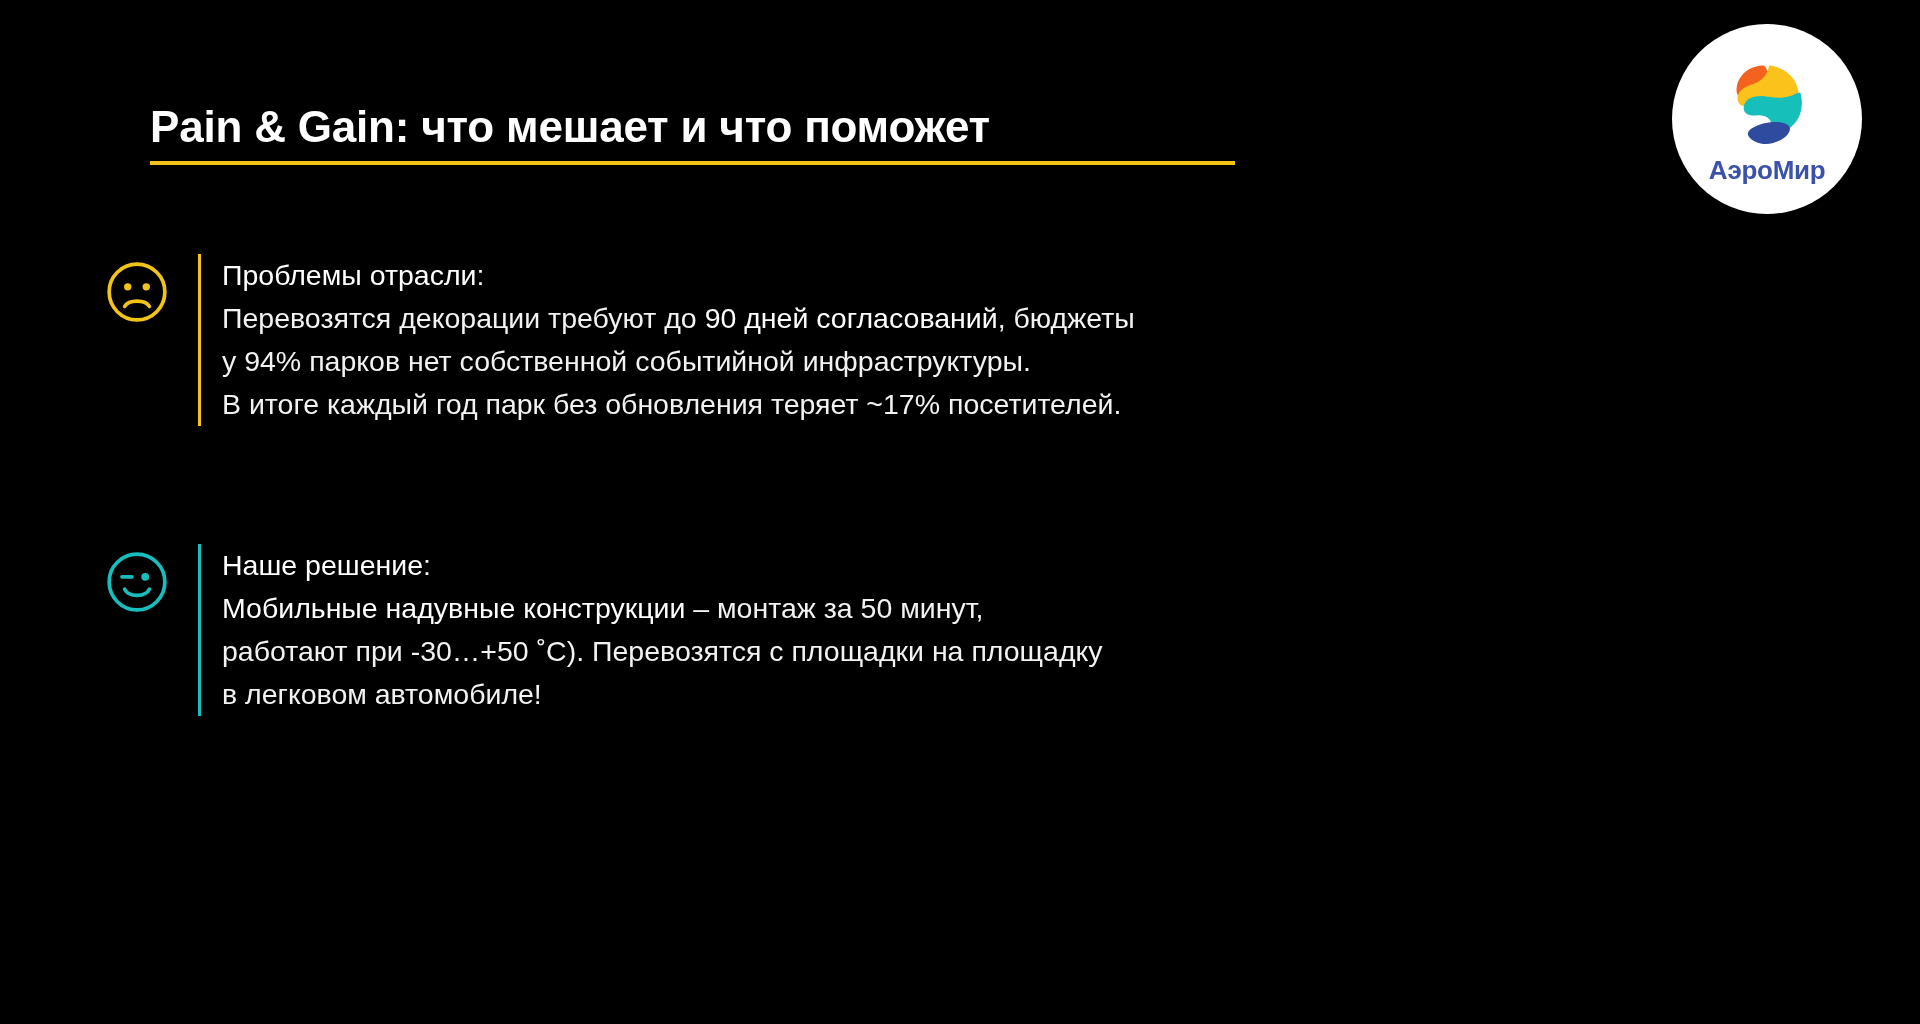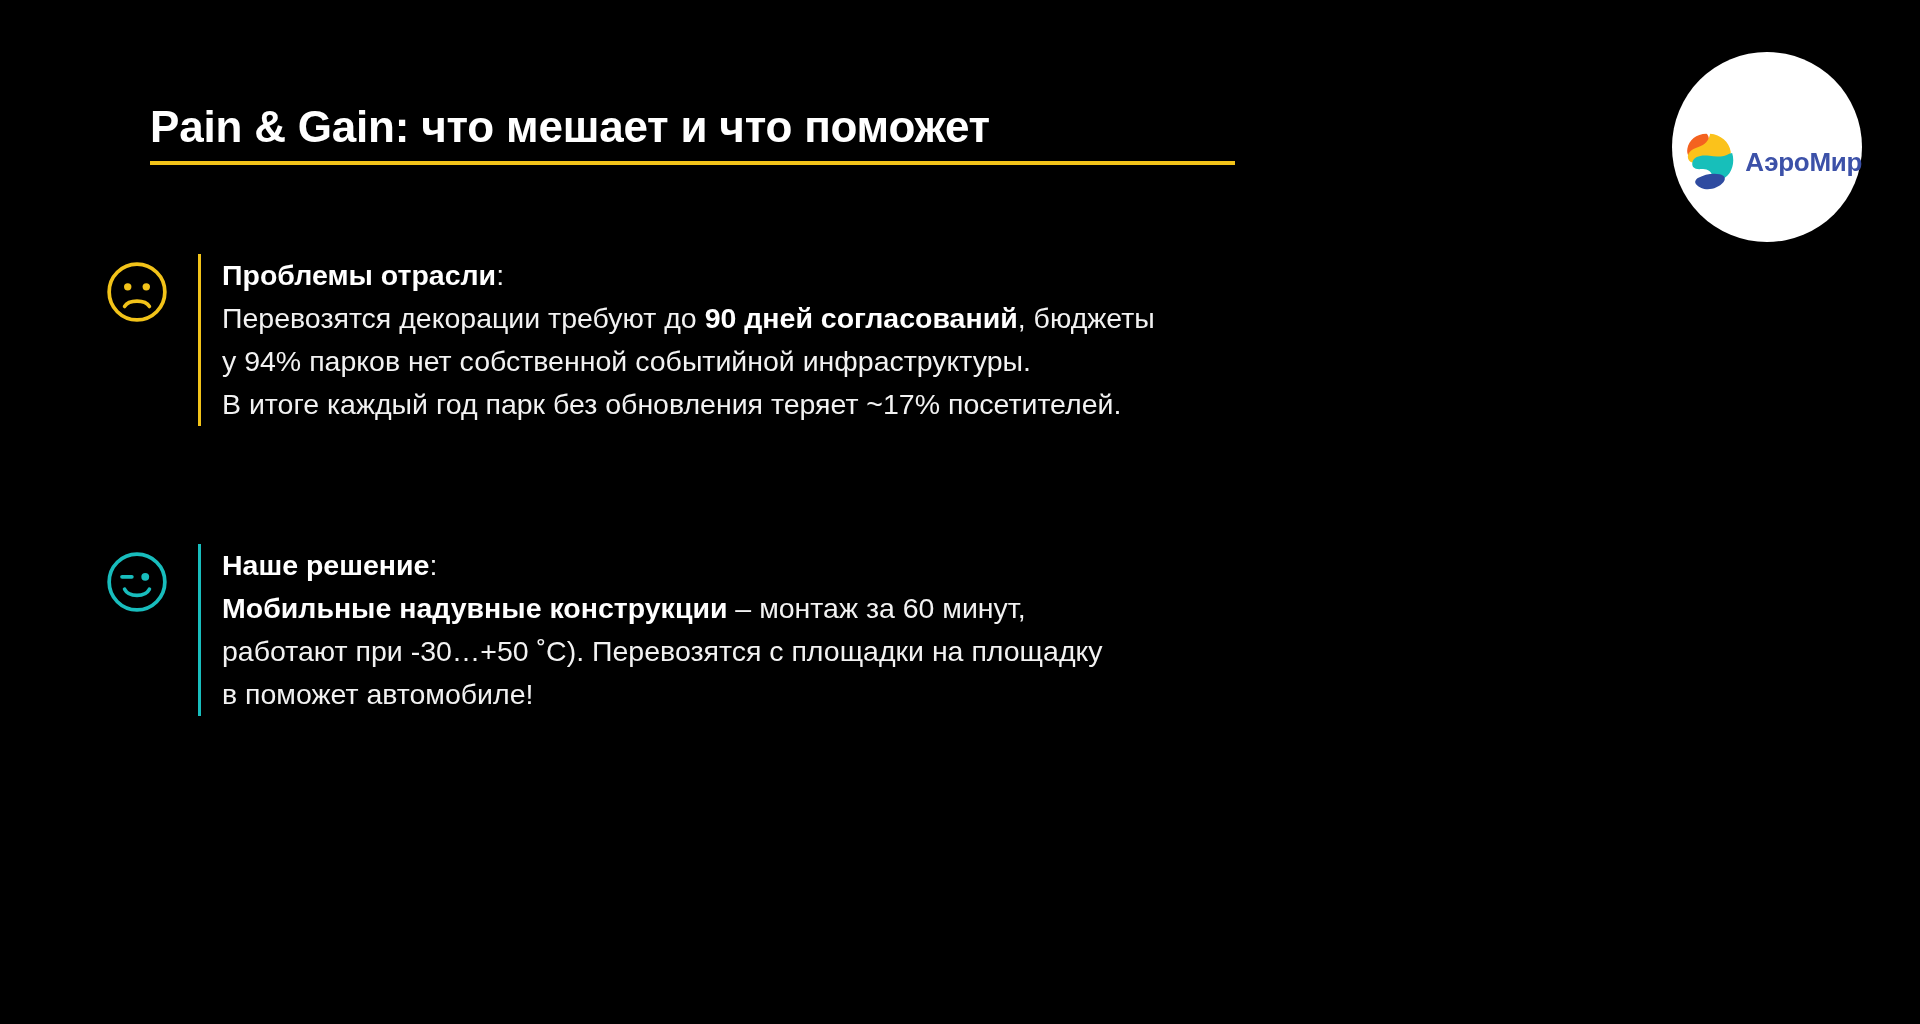--- a/index.html
+++ b/index.html
@@ -43,27 +43,27 @@
     margin-top: 11px;
     width: 1085px;
     height: 4px;
     background: #F2C319;
   }
 
   
   .logo {
     position: absolute;
     left: 1672px;
-    top: 36px;
+    top: 8px;
     width: 190px;
     height: 190px;
     border-radius: 50%;
     background: #ffffff;
     display: flex;
-    flex-direction: row;
+    flex-direction: column;
     align-items: center;
     justify-content: flex-start;
     padding-top: 28px;
     box-sizing: border-box;
   }
   .logo-mark {
     width: 104px;
     height: 104px;
     display: block;
   }
@@ -102,21 +102,21 @@
   .rule-pain { background: #F2C319; }
   .rule-gain { background: #18BDBD; }
 
   .body-text {
     font-size: 28.5px;
     line-height: 43px;
     color: #f2f2f2;
     white-space: nowrap;
   }
   .body-text .b {
-    font-weight: bold;
+    font-weight: normal;
     color: #ffffff;
   }
   .body-text .line { display: block; }
 </style>
 </head>
 <body>
 
 <div class="slide">
 
   <div class="title-wrap">
@@ -156,19 +156,19 @@
   <div class="block" id="block-gain">
     <svg class="face" viewBox="0 0 64 64">
       <circle cx="32" cy="32" r="27" fill="none" stroke="#18BDBD" stroke-width="3.6"></circle>
       <line x1="17.5" y1="27" x2="27" y2="27" stroke="#18BDBD" stroke-width="3.6" stroke-linecap="round"></line>
       <circle cx="40" cy="27" r="3.8" fill="#18BDBD"></circle>
       <path d="M20 39 C24 47 40 47 44 39" fill="none" stroke="#18BDBD" stroke-width="3.6" stroke-linecap="round"></path>
     </svg>
     <div class="rule rule-gain"></div>
     <div class="body-text">
       <span class="line"><span class="b">Наше решение</span><span>:</span></span>
-      <span class="line"><span class="b">Мобильные надувные конструкции</span><span> – монтаж за 60 минут,</span></span>
+      <span class="line"><span class="b">Мобильные надувные конструкции</span><span> – монтаж за 50 минут,</span></span>
       <span class="line">работают при -30…+50 ˚С). Перевозятся с площадки на площадку</span>
-      <span class="line"> в поможет автомобиле!</span>
+      <span class="line"> в легковом автомобиле!</span>
     </div>
   </div>
 
 </div>
 
 </body></html>

